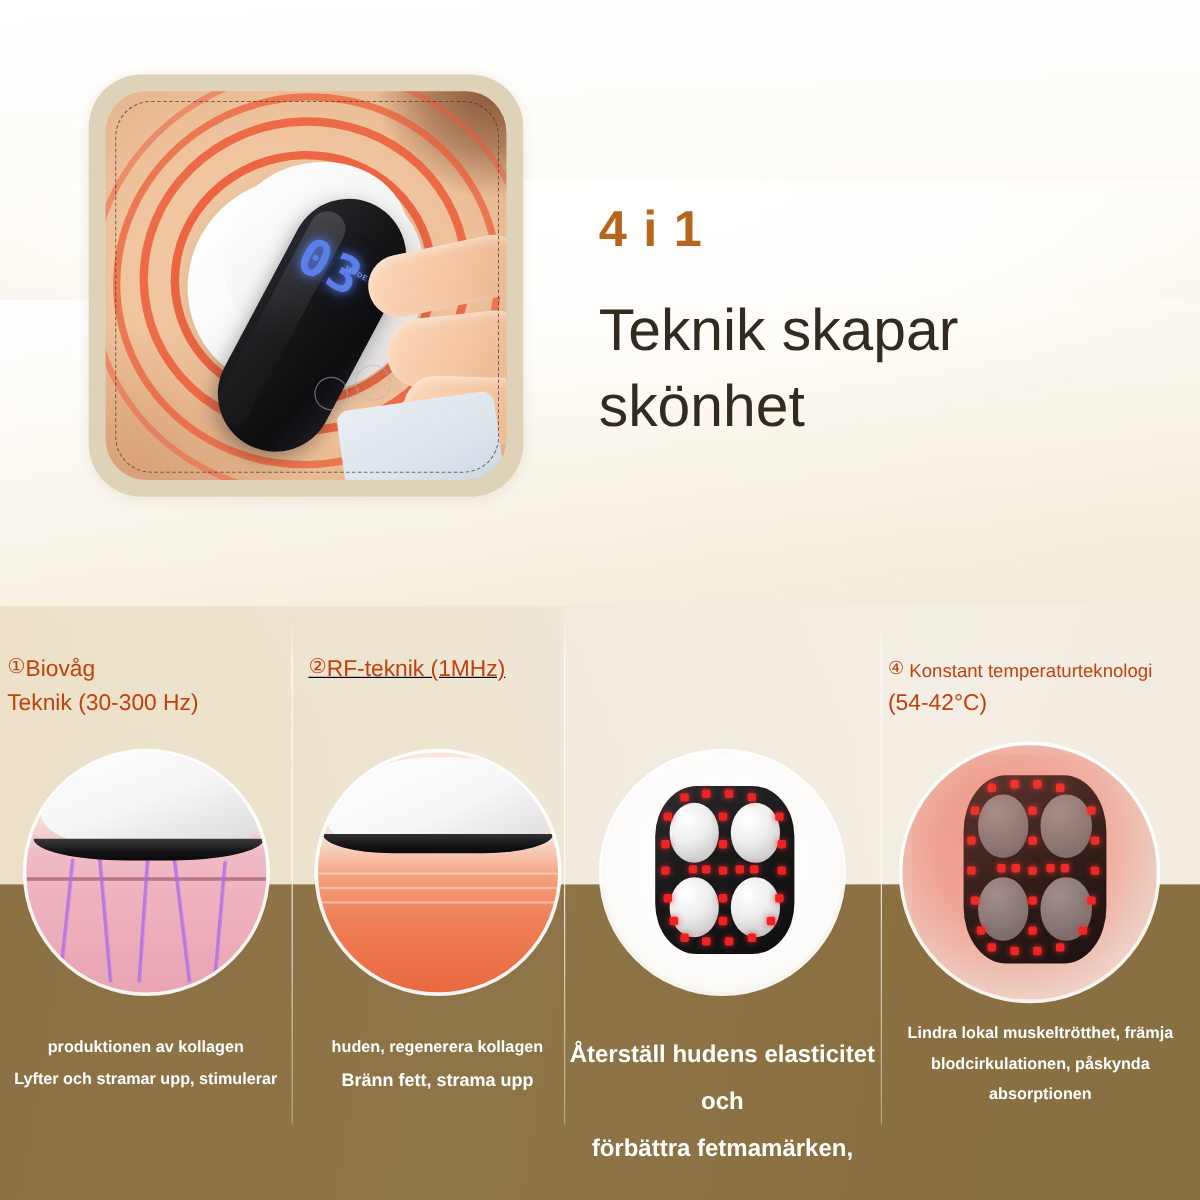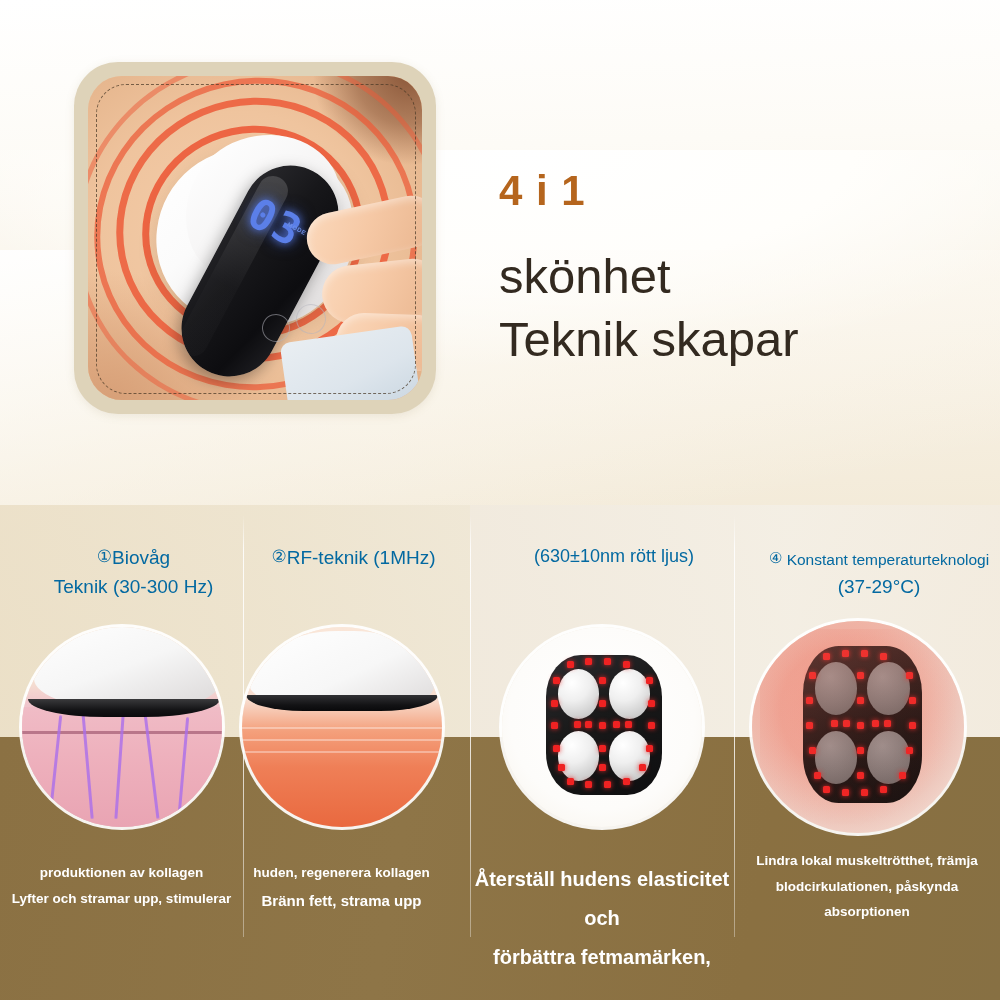--- a/index.html
+++ b/index.html
@@ -236,25 +236,24 @@
     background: linear-gradient(180deg, rgba(255,255,255,0) 0%, rgba(255,255,255,0.85) 8%, rgba(255,255,255,0.8) 55%, rgba(255,255,255,0.35) 100%);
   }
 
   
   .col {
     position: absolute;
     top: 515px;
     height: 470px;
   }
   .col-head {
-    text-align: center;
-    color: #0369a1;
+    text-align: left;
+    color: #c2410c;
     line-height: 1.55;
     padding: 0 6px;
-    margin-left: 24px;
   }
   .col-head .l1 { display: block; }
   .col-head .l2 { display: block; }
   .col-circ {
     font-size: 17px;
     vertical-align: 2px;
   }
 
   .col-img {
     position: absolute;
@@ -362,22 +361,22 @@
       <div class="finger f1"></div>
       <div class="finger f2"></div>
       <div class="finger f3"></div>
       <div class="hero-cloth"></div>
     </div>
     <div class="hero-dash"></div>
   </div>
 
   <div class="kicker">4 i 1</div>
   <div class="headline">
+    <span>Teknik skapar</span>
     <span>skönhet</span>
-    <span>Teknik skapar</span>
   </div>
 
   <div class="sep" style="left:243px;"></div>
   <div class="sep" style="left:470px;"></div>
   <div class="sep" style="left:734px;"></div>
 
   <div class="col" style="left:0px; width:243px;">
     <div class="col-head" style="font-size:19px; padding-top:28px;">
       <span class="l1"><span class="col-circ">①</span><span>Biovåg</span></span>
       <span class="l2">Teknik (30-300 Hz)</span>
@@ -395,42 +394,41 @@
       <div class="bolt" style="left:56%; top:41%; width:24%; height:3px; transform:rotate(-6deg);"></div>
       <div class="p1-dev"></div>
       <div class="p1-devbase"></div>
     </div>
     <div class="col-caption" style="top:345px; font-size:13.5px; font-weight:700;">
       <span>produktionen av kollagen</span>
       <span>Lyfter och stramar upp, stimulerar</span>
     </div>
   </div>
 
-  <div class="col" style="left:228px; width:227px;">
+  <div class="col" style="left:251px; width:227px;text-decoration:underline;">
     <div class="col-head" style="font-size:19px; padding-top:28px;">
       <span class="l1"><span class="col-circ">②</span><span>RF-teknik (1MHz)</span></span>
       <span class="l2"></span>
     </div>
     <div class="col-img" style="left:14px; top:112px; width:200px; height:200px;">
       <div class="p2-bg"></div>
       <div class="p2-ray" style="top:50%;"></div>
       <div class="p2-ray" style="top:56%;"></div>
       <div class="p2-ray" style="top:62%;"></div>
       <div class="p2-dev"></div>
       <div class="p2-devbase"></div>
     </div>
     <div class="col-caption" style="top:345px; font-size:15px; font-weight:700;">
       <span style="font-size:13.5px;">huden, regenerera kollagen</span>
       <span>Bränn fett, strama upp</span>
     </div>
   </div>
 
   <div class="col" style="left:470px; width:264px;">
     <div class="col-head" style="font-size:18px; padding-top:28px;">
-      <span class="l2">(630±10nm rött ljus)</span>
     </div>
     <div class="col-img" style="left:32px; top:112px; width:200px; height:200px;">
       <div class="p3-bg"></div>
       <div class="head-sq" style="left:22%; top:14%; width:58%; height:70%;">
         <div class="disc" style="left:10%; top:10%; width:36%; height:36%;"></div>
         <div class="disc" style="left:54%; top:10%; width:36%; height:36%;"></div>
         <div class="disc" style="left:10%; top:54%; width:36%; height:36%;"></div>
         <div class="disc" style="left:54%; top:54%; width:36%; height:36%;"></div>
         <div class="led-dot" style="left:6%; top:16%;"></div>
         <div class="led-dot" style="left:4%; top:32%;"></div>
@@ -463,21 +461,21 @@
     </div>
     <div class="col-caption" style="top:345px; font-size:20px; font-weight:700;">
       <span>Återställ hudens elasticitet och</span>
       <span>förbättra fetmamärken,</span>
     </div>
   </div>
 
   <div class="col" style="left:734px; width:266px;">
     <div class="col-head" style="font-size:15.5px; padding-top:31px;">
       <span class="l1"><span class="col-circ" style="font-size:15px;">④</span>&nbsp;<span>Konstant temperaturteknologi</span></span>
-      <span class="l2" style="font-size:19px;">(37-29°C)</span>
+      <span class="l2" style="font-size:19px;">(54-42°C)</span>
     </div>
     <div class="col-img" style="left:18px; top:106px; width:212px; height:212px;">
       <div class="p4-bg"></div>
       <div class="p4-glow"></div>
       <div class="head-sq" style="left:24%; top:12%; width:56%; height:74%; background:linear-gradient(150deg,#3a2220 0%,#241513 50%,#16100f 100%);">
         <div class="disc" style="left:10%; top:10%; width:36%; height:34%; background:radial-gradient(circle at 36% 28%, #9b8e8c 0%, #837775 55%, #6d6260 100%);"></div>
         <div class="disc" style="left:54%; top:10%; width:36%; height:34%; background:radial-gradient(circle at 36% 28%, #9b8e8c 0%, #837775 55%, #6d6260 100%);"></div>
         <div class="disc" style="left:10%; top:54%; width:36%; height:34%; background:radial-gradient(circle at 36% 28%, #9b8e8c 0%, #837775 55%, #6d6260 100%);"></div>
         <div class="disc" style="left:54%; top:54%; width:36%; height:34%; background:radial-gradient(circle at 36% 28%, #9b8e8c 0%, #837775 55%, #6d6260 100%);"></div>
         <div class="led-dot" style="left:5%; top:16%;"></div>

